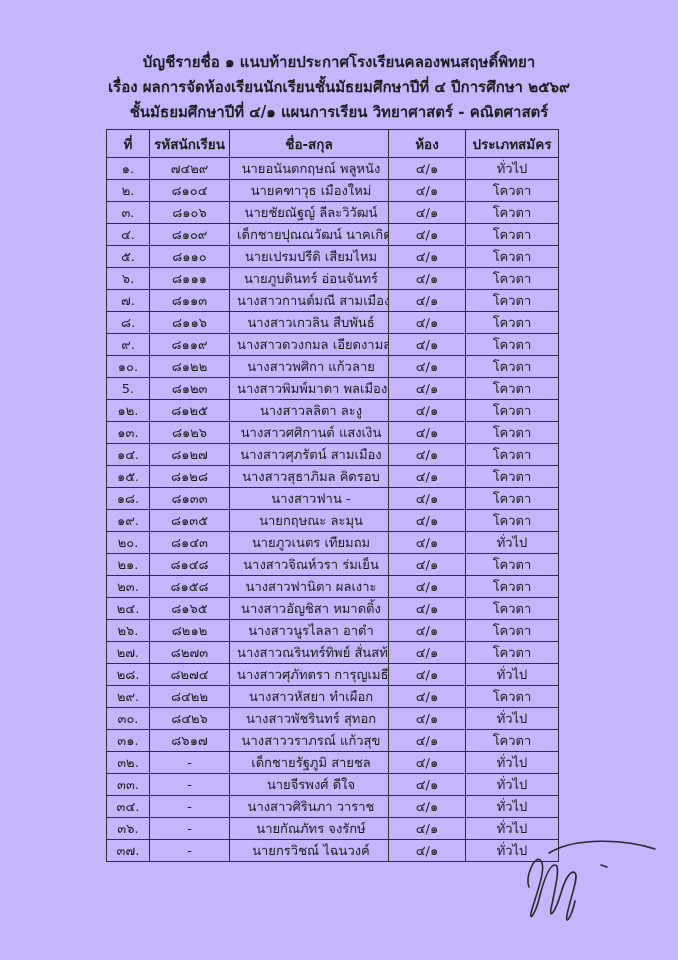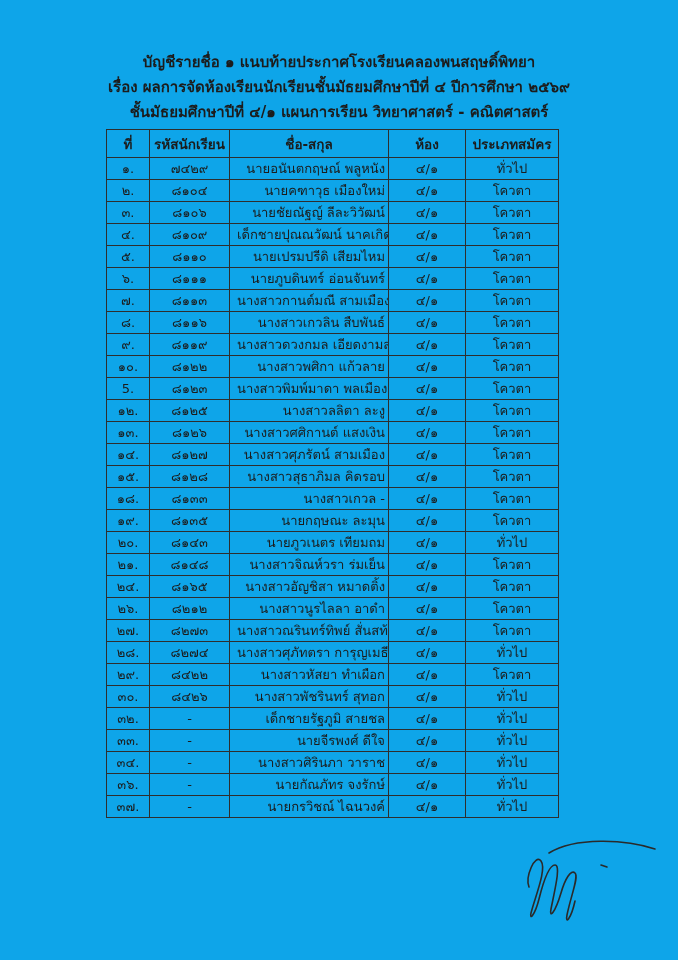--- a/index.html
+++ b/index.html
@@ -6,21 +6,21 @@
     margin: 0;
     padding: 0;
     background: #e8e8e8;
     font-family: "DejaVu Sans", "Liberation Sans", sans-serif;
   }
   .page {
     position: relative;
     width: 678px;
     height: 960px;
     margin: 0 auto;
-    background: #0ea5e9;
+    background: #c4b5fd;
     color: #1a1a1a;
     overflow: hidden;
     box-shadow: 0 0 4px rgba(0,0,0,.25);
   }
   .title-block {
     padding-top: 50px;
     text-align: center;
     font-weight: bold;
     font-size: 15px;
     line-height: 25px;
@@ -47,21 +47,21 @@
     white-space: nowrap;
     overflow: hidden;
   }
   table.roster th {
     height: 27px;
     font-size: 13.5px;
     font-weight: bold;
   }
   table.roster td { height: 19.4px; font-weight: 500; }
   table.roster td.name-cell {
-    text-align: right;
+    text-align: center;
     padding-left: 7px;
   }
   .signature {
     position: absolute;
     left: 515px;
     top: 835px;
     width: 150px;
     height: 110px;
     pointer-events: none;
   }
@@ -197,21 +197,21 @@
         <tr>
           <td>๑๕.</td>
           <td>๘๑๒๘</td>
           <td class="name-cell">นางสาวสุธาภิมล คิดรอบ</td>
           <td>๔/๑</td>
           <td>โควตา</td>
         </tr>
         <tr>
           <td>๑๘.</td>
           <td>๘๑๓๓</td>
-          <td class="name-cell">นางสาวเกวล -</td>
+          <td class="name-cell">นางสาวฟาน -</td>
           <td>๔/๑</td>
           <td>โควตา</td>
         </tr>
         <tr>
           <td>๑๙.</td>
           <td>๘๑๓๕</td>
           <td class="name-cell">นายกฤษณะ ละมุน</td>
           <td>๔/๑</td>
           <td>โควตา</td>
         </tr>
@@ -223,20 +223,27 @@
           <td>ทั่วไป</td>
         </tr>
         <tr>
           <td>๒๑.</td>
           <td>๘๑๔๘</td>
           <td class="name-cell">นางสาวจิณห์วรา ร่มเย็น</td>
           <td>๔/๑</td>
           <td>โควตา</td>
         </tr>
         <tr>
+          <td>๒๓.</td>
+          <td>๘๑๕๘</td>
+          <td class="name-cell">นางสาวฟานิตา ผลเงาะ</td>
+          <td>๔/๑</td>
+          <td>โควตา</td>
+        </tr>
+        <tr>
           <td>๒๔.</td>
           <td>๘๑๖๕</td>
           <td class="name-cell">นางสาวอัญชิสา หมาดติ้ง</td>
           <td>๔/๑</td>
           <td>โควตา</td>
         </tr>
         <tr>
           <td>๒๖.</td>
           <td>๘๒๑๒</td>
           <td class="name-cell">นางสาวนูรไลลา อาดำ</td>
@@ -263,20 +270,27 @@
           <td class="name-cell">นางสาวหัสยา ทำเผือก</td>
           <td>๔/๑</td>
           <td>โควตา</td>
         </tr>
         <tr>
           <td>๓๐.</td>
           <td>๘๔๒๖</td>
           <td class="name-cell">นางสาวพัชรินทร์ สุทอก</td>
           <td>๔/๑</td>
           <td>ทั่วไป</td>
+        </tr>
+        <tr>
+          <td>๓๑.</td>
+          <td>๘๖๑๗</td>
+          <td class="name-cell">นางสาววราภรณ์ แก้วสุข</td>
+          <td>๔/๑</td>
+          <td>โควตา</td>
         </tr>
         <tr>
           <td>๓๒.</td>
           <td>-</td>
           <td class="name-cell">เด็กชายรัฐภูมิ สายชล</td>
           <td>๔/๑</td>
           <td>ทั่วไป</td>
         </tr>
         <tr>
           <td>๓๓.</td>

